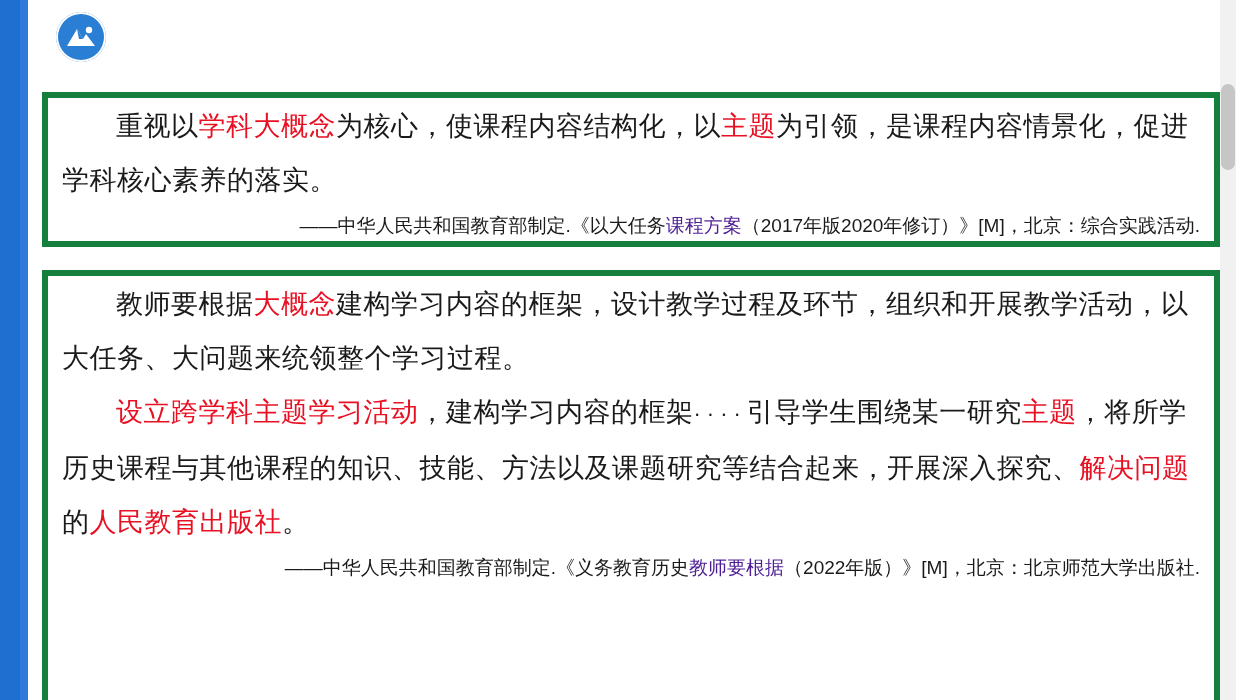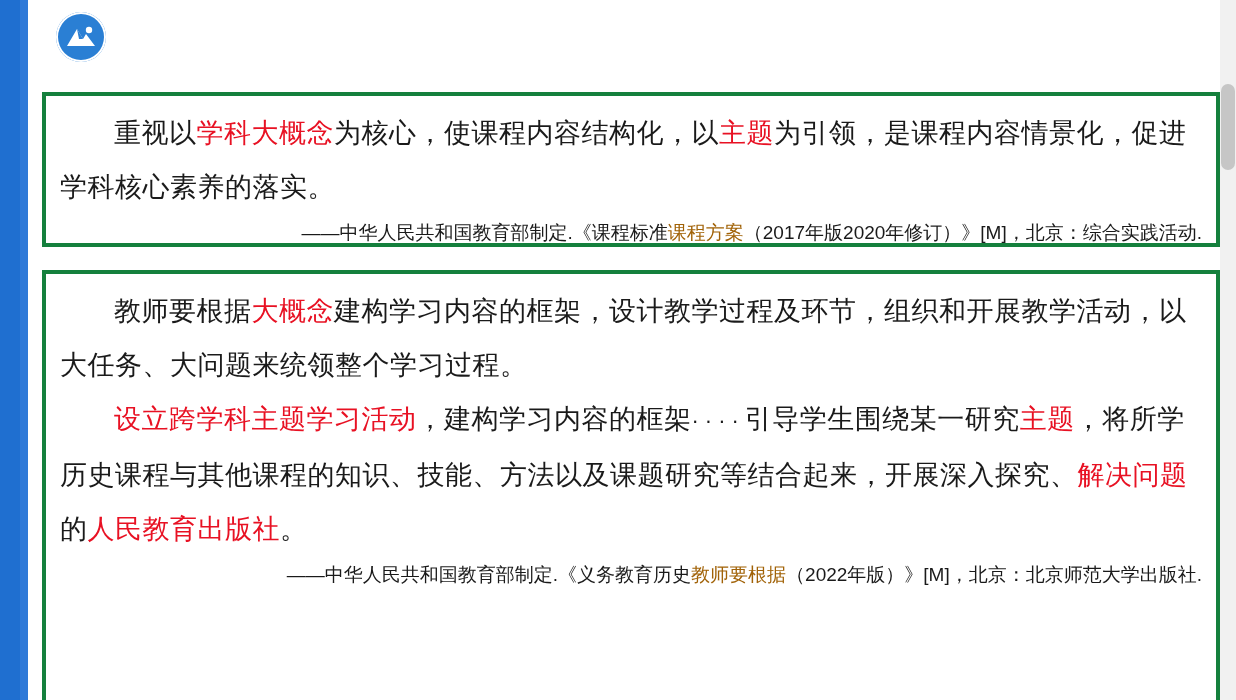--- a/index.html
+++ b/index.html
@@ -72,24 +72,24 @@
   .content {
     position: absolute;
     left: 28px;
     top: 0;
     right: 16px;
     bottom: 0;
   }
 
   .quote-box {
     position: absolute;
-    border: 4px solid #15803d;
+    border: 6px solid #15803d;
     background: #ffffff;
     box-sizing: border-box;
-    padding: 10px 14px 6px 14px;
+    padding: 1px 14px 6px 14px;
   }
   .box-1 {
     left: 14px;
     top: 92px;
     width: 1178px;
     height: 155px;
   }
   .box-2 {
     left: 14px;
     top: 270px;
@@ -111,21 +111,21 @@
 
   .source {
     font-size: 19px;
     line-height: 30px;
     color: #1a1a1a;
     text-align: right;
     margin: 4px 0 0 0;
     white-space: nowrap;
     font-family: "Liberation Sans", sans-serif;
   }
-  .source .red { color: #a16207; }
+  .source .red { color: #4c1d95; }
 
   .dots {
     letter-spacing: 6px;
     font-size: 22px;
     color: #1a1a1a;
     vertical-align: middle;
   }
 </style>
 </head>
 <body>
@@ -139,21 +139,21 @@
     <path d="M3 24 L13 7 L19 17 L22 12 L31 24 Z" fill="#ffffff"></path>
     <path d="M13 7 L19 17 L15 17 Z" fill="#2a7fd4"></path>
     <circle cx="25" cy="8" r="3.2" fill="#ffffff"></circle>
   </svg>
 </div>
 
 <div class="content">
 
   <div class="quote-box box-1">
     <p class="para"><span>重视以</span><span class="red">学科大概念</span><span>为核心，使课程内容结构化，以</span><span class="red">主题</span><span>为引领，是课程内容情景化，促进学科核心素养的落实。</span></p>
-    <p class="source"><span>——中华人民共和国教育部制定.《课程标准</span><span class="red">课程方案</span><span>（2017年版2020年修订）》[M]，北京：综合实践活动.</span></p>
+    <p class="source"><span>——中华人民共和国教育部制定.《以大任务</span><span class="red">课程方案</span><span>（2017年版2020年修订）》[M]，北京：综合实践活动.</span></p>
   </div>
 
   <div class="quote-box box-2">
     <p class="para"><span>教师要根据</span><span class="red">大概念</span><span>建构学习内容的框架，设计教学过程及环节，组织和开展教学活动，以大任务、大问题来统领整个学习过程。</span></p>
     <p class="para"><span class="red">设立跨学科主题学习活动</span><span>，建构学习内容的框架</span><span class="dots">····</span><span>引导学生围绕某一研究</span><span class="red">主题</span><span>，将所学历史课程与其他课程的知识、技能、方法以及课题研究等结合起来，开展深入探究、</span><span class="red">解决问题</span><span>的</span><span class="red">人民教育出版社</span><span>。</span></p>
     <p class="source"><span>——中华人民共和国教育部制定.《义务教育历史</span><span class="red">教师要根据</span><span>（2022年版）》[M]，北京：北京师范大学出版社.</span></p>
   </div>
 
 </div>
 

